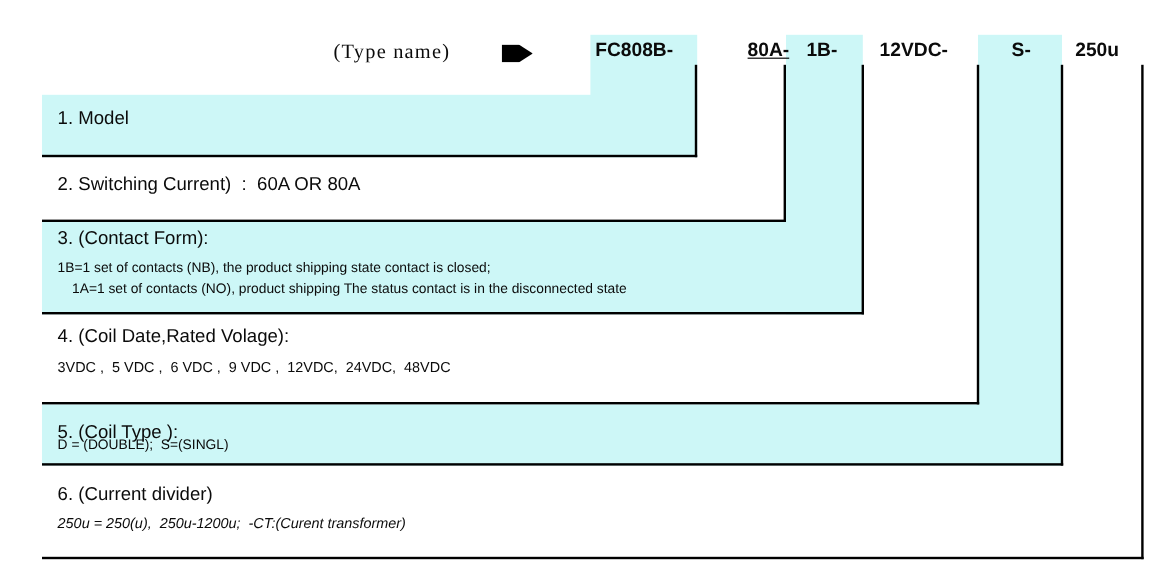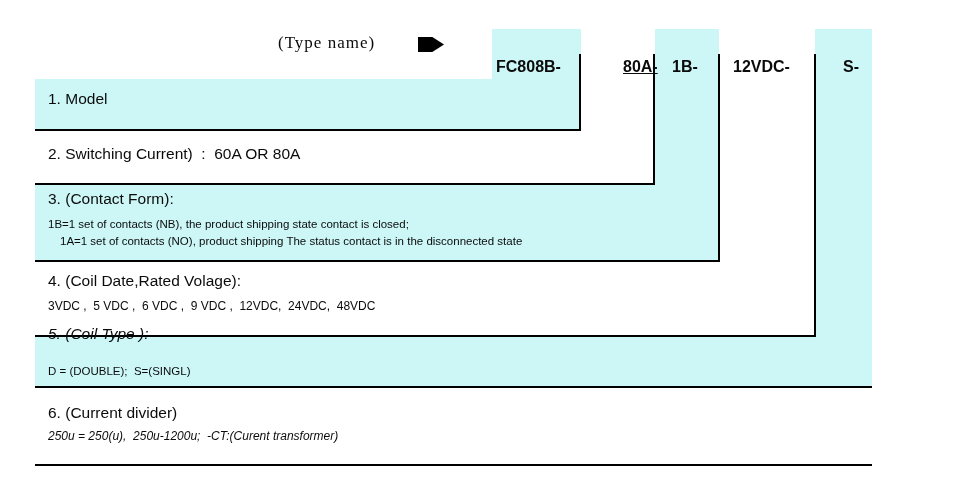--- a/index.html
+++ b/index.html
@@ -1,21 +1,21 @@
 <!DOCTYPE html>
 <html><head>
 <meta charset="utf-8">
 <style>
   html,body{margin:0;padding:0;background:#ffffff;}
-  #canvas{position:relative;width:872px;height:488px;background:#ffffff;overflow:hidden;
+  #canvas{position:relative;width:980px;height:488px;background:#ffffff;overflow:hidden;
           font-family:"Liberation Sans",sans-serif;color:#0b0b0b;}
   .cyan{position:absolute;background:#CDF7F7;}
   .hline{position:absolute;height:2px;background:#000;}
   .vline{position:absolute;width:2px;background:#000;}
-  .seg{position:absolute;top:34px;font-weight:bold;font-size:16px;white-space:pre;margin-top:24px;}
+  .seg{position:absolute;top:34px;font-weight:bold;font-size:16px;white-space:pre;}
   .title{position:absolute;font-size:15.5px;white-space:pre;}
   .sub{position:absolute;font-size:12px;white-space:pre;}
   .type-label{position:absolute;left:278px;top:33px;font-family:"Liberation Serif",serif;
               font-size:17px;letter-spacing:1px;white-space:pre;}
   .arrow{position:absolute;left:418px;top:37px;width:26px;height:15px;background:#000;
          clip-path:polygon(0 0,55% 0,100% 50%,55% 100%,0 100%);}
 </style>
 </head>
 <body>
 
@@ -57,19 +57,19 @@
 
   <div class="title" style="left:48px;top:145px;">2. Switching Current)  :  60A OR 80A</div>
 
   <div class="title" style="left:48px;top:190px;">3. (Contact Form):</div>
   <div class="sub" style="left:48px;top:218px;font-size:11.5px;">1B=1 set of contacts (NB), the product shipping state contact is closed;</div>
   <div class="sub" style="left:48px;top:235px;font-size:11.5px;margin-left:12px;">1A=1 set of contacts (NO), product shipping The status contact is in the disconnected state</div>
 
   <div class="title" style="left:48px;top:272px;">4. (Coil Date,Rated Volage):</div>
   <div class="sub" style="left:48px;top:299px;">3VDC ,  5 VDC ,  6 VDC ,  9 VDC ,  12VDC,  24VDC,  48VDC</div>
 
-  <div class="title" style="left:48px;top:325px;font-style:italic;">5. (Coil Type ):</div>
+  <div class="title" style="left:48px;top:352px;">5. (Coil Type ):</div>
   <div class="sub" style="left:48px;top:365px;font-size:11.5px;">D = (DOUBLE);  S=(SINGL)</div>
 
   <div class="title" style="left:48px;top:404px;text-align:center;">6. (Current divider)</div>
   <div class="sub" style="left:48px;top:429px;font-style:italic;">250u = 250(u),  250u-1200u;  -CT:(Curent transformer)</div>
 
 </div>
 
 </body></html>

